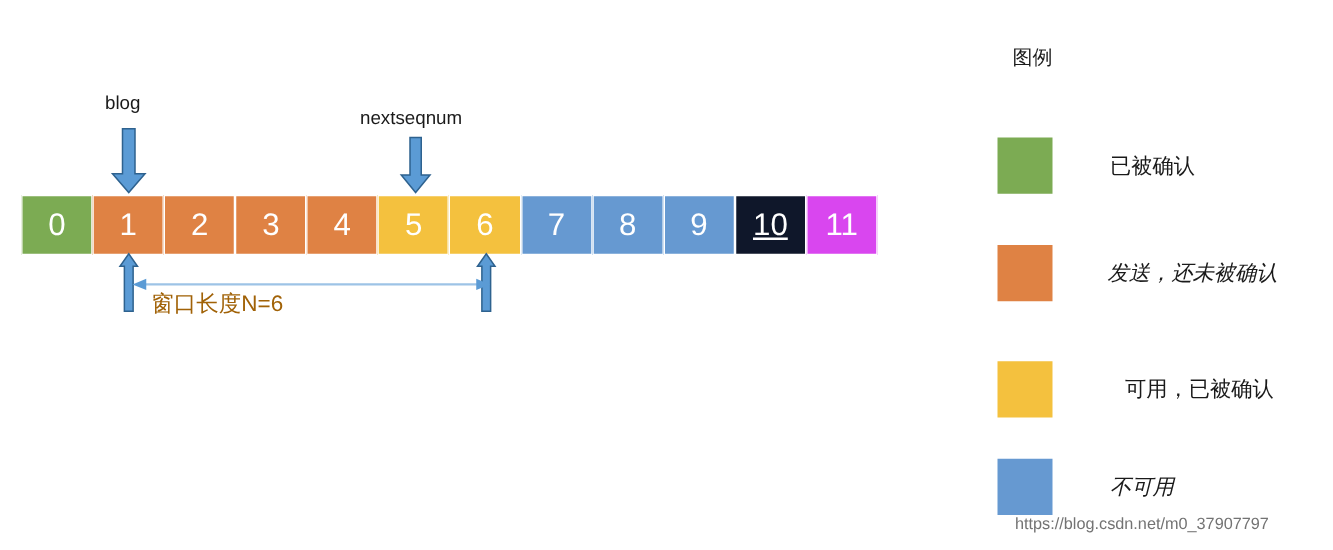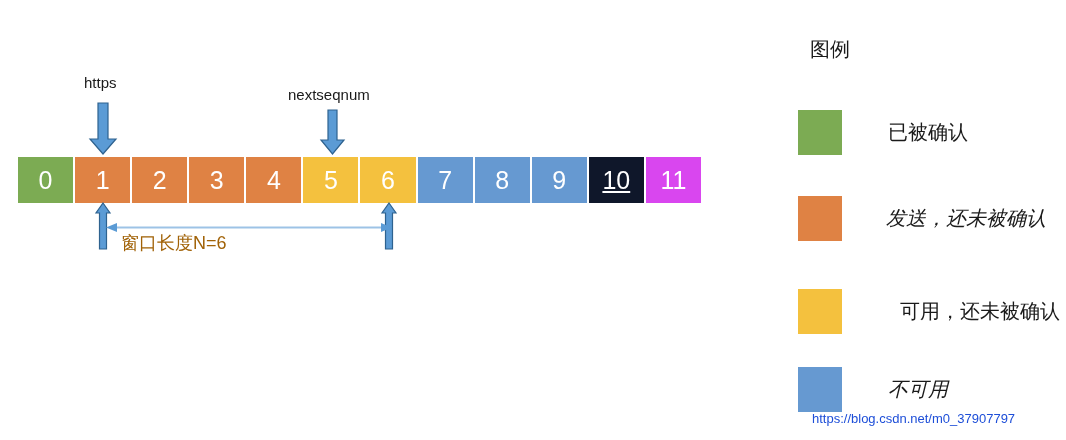--- a/index.html
+++ b/index.html
@@ -76,38 +76,38 @@
   #legend {
     position: absolute;
     left: 798px;
     top: 36px;
     width: 260px;
   }
   #legend-title {
     position: absolute;
     left: 12px;
     top: 0px;
-    font-size: 20px;
+    font-size: 16px;
     color: #1a1a1a;
     font-family: "Liberation Sans", "DejaVu Sans", sans-serif;
   }
   .legend-row {
     position: absolute;
     left: 0px;
     display: flex;
     flex-direction: row;
     align-items: center;
   }
   .legend-swatch {
     width: 44px;
     height: 45px;
     flex: 0 0 auto;
   }
   .legend-text {
-    font-size: 20px;
+    font-size: 17px;
     color: #1a1a1a;
     white-space: nowrap;
     font-family: "Liberation Sans", "DejaVu Sans", sans-serif;
   }
   #legend-row-0 { top: 74px; }
   #legend-row-1 { top: 160px; }
   #legend-row-2 { top: 253px; }
   #legend-row-3 { top: 331px; font-style: italic; }
   #legend-row-0 .legend-text { margin-left: 46px; }
   #legend-row-1 .legend-text { margin-left: 44px; font-style: italic; }
@@ -136,21 +136,21 @@
     <div class="seq-cell" style="background: rgb(223, 130, 68);">4</div>
     <div class="seq-cell" style="background: rgb(244, 193, 62);">5</div>
     <div class="seq-cell" style="background: rgb(244, 193, 62);">6</div>
     <div class="seq-cell" style="background: rgb(102, 153, 209);">7</div>
     <div class="seq-cell" style="background: rgb(102, 153, 209);">8</div>
     <div class="seq-cell" style="background: rgb(102, 153, 209);">9</div>
     <div class="seq-cell" style="background: #0f172a; text-decoration: underline;">10</div>
     <div class="seq-cell" style="background: #d946ef;">11</div>
   </div>
 
-<div class="ptr-label" id="label-base">https</div>
+<div class="ptr-label" id="label-base">blog</div>
 <div class="ptr-label" id="label-nextseqnum">nextseqnum</div>
 
 <div id="window-label">窗口长度N=6</div>
 
 <svg id="vector-layer" viewBox="0 0 1066 440" xmlns="http://www.w3.org/2000/svg">
   <defs></defs>
 
   <g>
     <polygon points="98,103 108,103 108,139 116,139 103,154 90,139 98,139" fill="#5b9bd5" stroke="#2e628f" stroke-width="1.2" stroke-linejoin="miter"></polygon>
   </g>
@@ -182,22 +182,22 @@
     <div class="legend-text">已被确认</div>
   </div>
 
   <div class="legend-row" id="legend-row-1">
     <div class="legend-swatch" style="background: rgb(223, 130, 68);"></div>
     <div class="legend-text">发送，还未被确认</div>
   </div>
 
   <div class="legend-row" id="legend-row-2">
     <div class="legend-swatch" style="background: rgb(244, 193, 62);"></div>
-    <div class="legend-text">可用，还未被确认</div>
+    <div class="legend-text">可用，已被确认</div>
   </div>
 
   <div class="legend-row" id="legend-row-3">
     <div class="legend-swatch" style="background: rgb(102, 153, 209);"></div>
     <div class="legend-text">不可用</div>
   </div>
 </div>
 
-<div id="watermark" style="color: #1d4ed8;">https://blog.csdn.net/m0_37907797</div>
+<div id="watermark" style="color: #737373;">https://blog.csdn.net/m0_37907797</div>
 
 </body></html>

